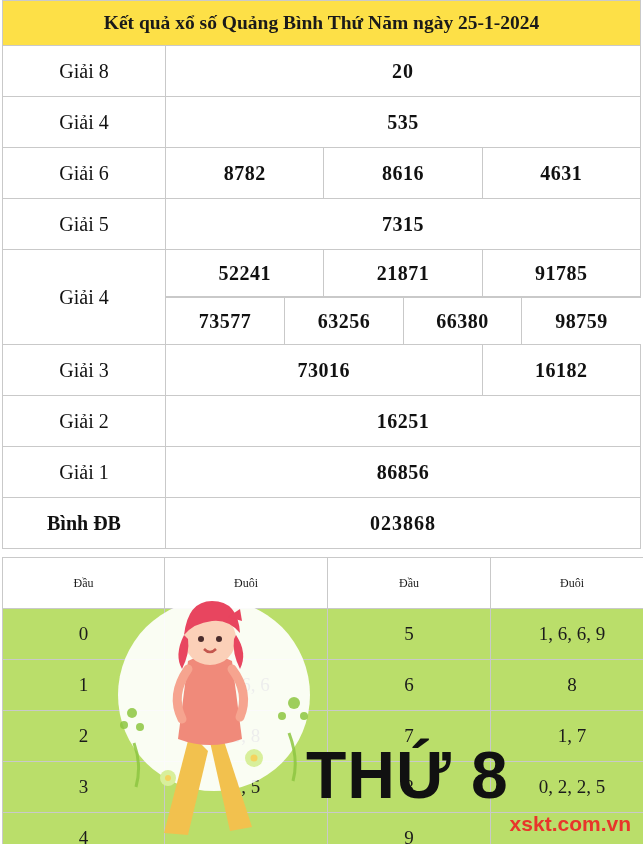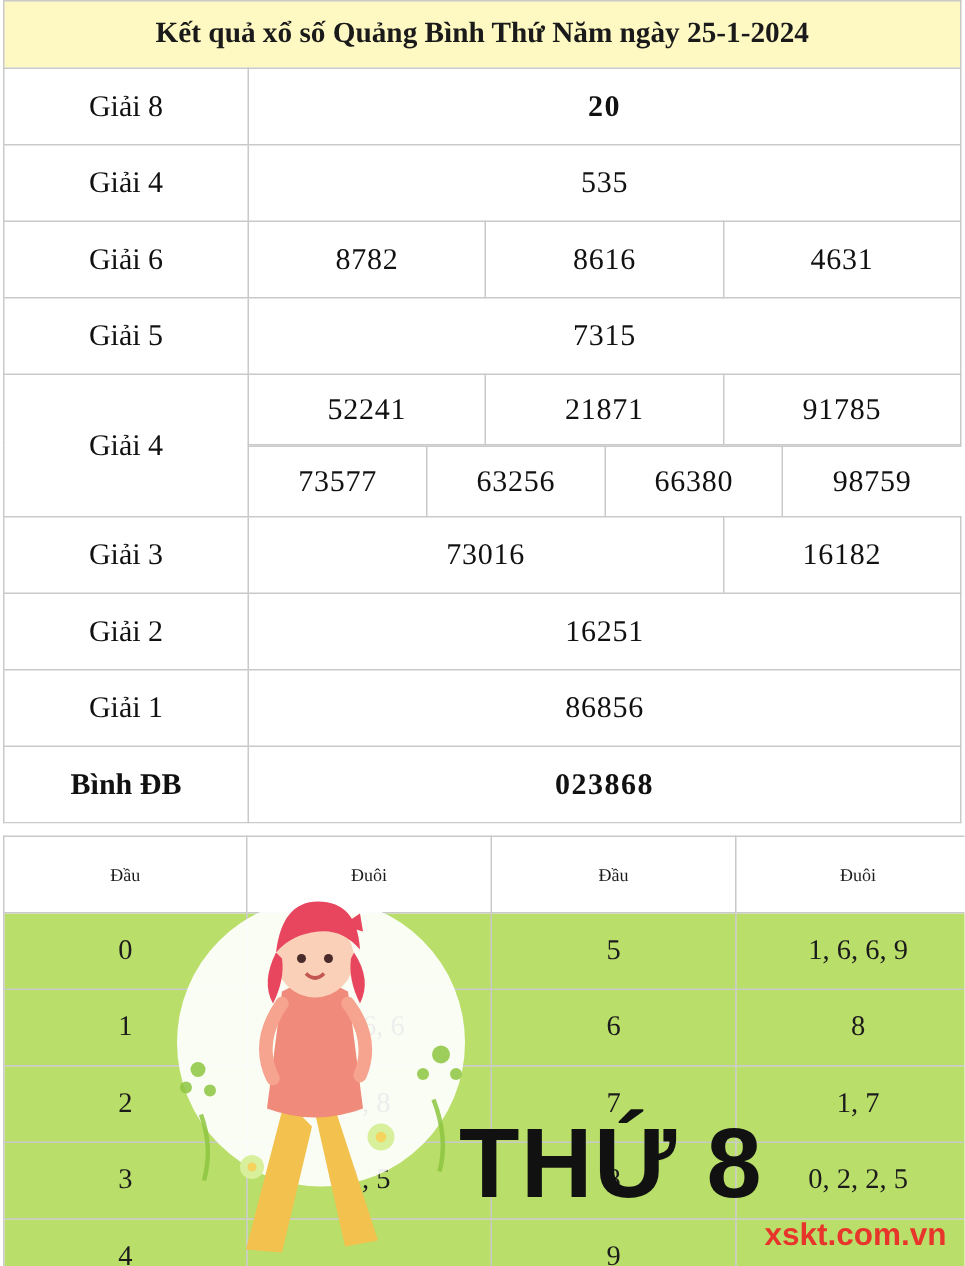--- a/index.html
+++ b/index.html
@@ -23,21 +23,21 @@
   }
 
   
   .title-bar {
     height: 44px;
     display: flex;
     align-items: center;
     justify-content: center;
     border: 1px solid #c9c9c9;
     border-bottom: none;
-    background: #fef9c3;
+    background: #fde047;
   }
   .title-bar .title-text {
     font-weight: bold;
     font-size: 19.5px;
     color: #1a1a1a;
     letter-spacing: 0px;
     white-space: nowrap;
   }
 
   
@@ -54,21 +54,21 @@
     color: #111111;
     height: 48px;
   }
   td.label {
     width: 160px;
     font-size: 19px;
     color: #1b1b1b;
     font-weight: normal;
   }
   td.num {
-    font-weight: normal;
+    font-weight: bold;
     font-size: 21px;
     letter-spacing: 0.5px;
   }
   td.num-red {
     font-weight: bold;
     color: #c0000b;
     font-size: 24px;
     letter-spacing: 1px;
   }
   td.num-db {

